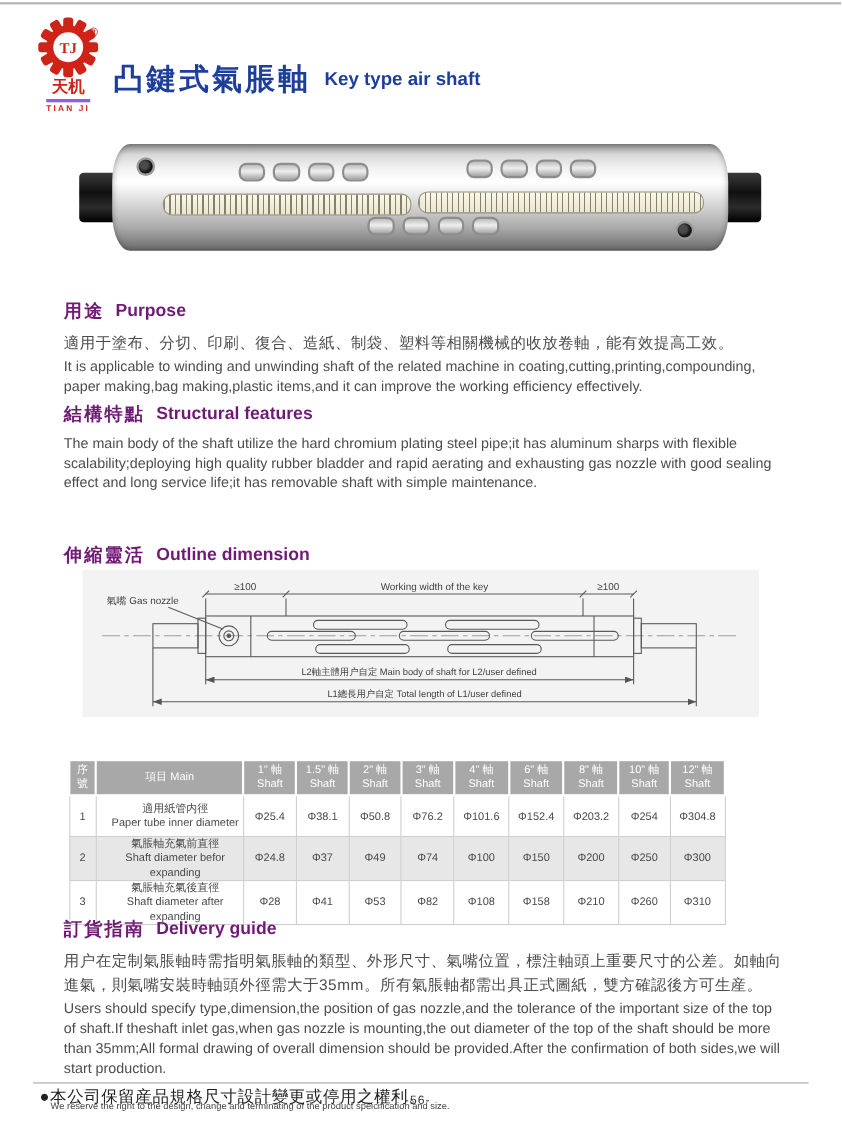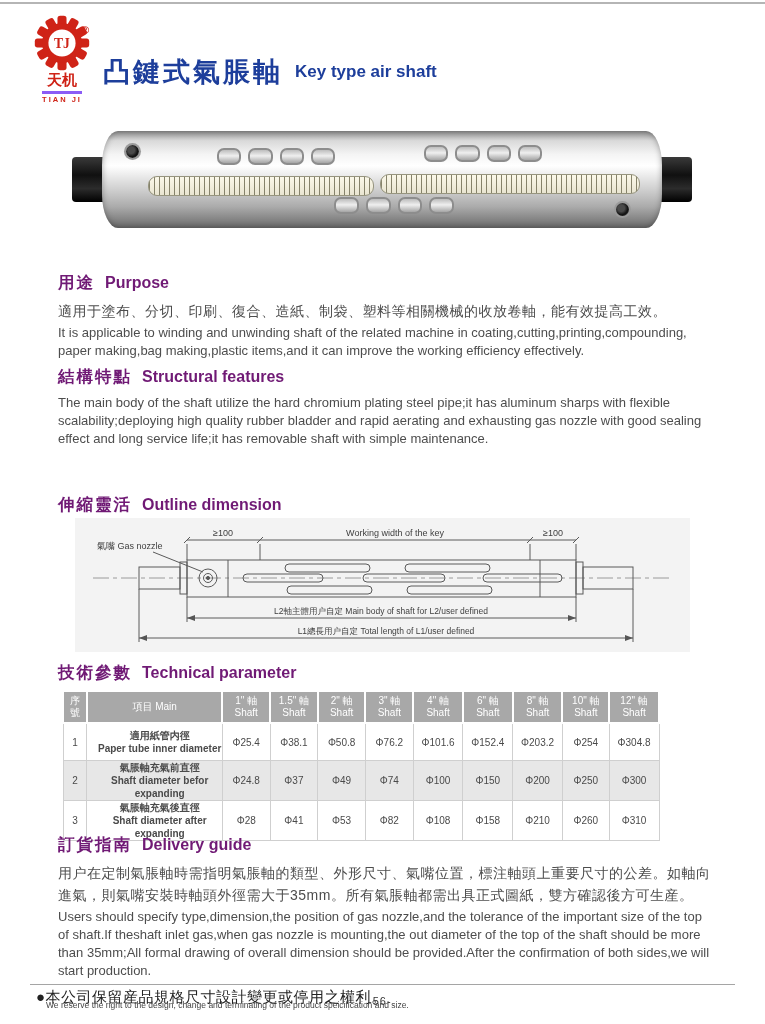--- a/index.html
+++ b/index.html
@@ -54,21 +54,21 @@
 
   
   .tech-table{position:absolute;left:62px;top:690px;width:598px;border-collapse:collapse;}
   .tech-table th{background:#a8a8a8;color:#fff;font-weight:normal;font-size:10px;
       line-height:12px;border:2px solid #fff;white-space:pre-line;height:30px;padding:0;}
   .tech-table td{border:1px solid #cfcfcf;font-size:10px;color:#4a4a4a;text-align:center;
       height:36px;padding:0;background:#fff;}
   .tech-table tr.alt td{background:#e7e7e7;}
   .td-seq{font-size:11px;width:30px;}
   .td-item{text-align:right;padding-left:10px !important;white-space:pre-line;
-      font-size:10.5px;line-height:13px;width:168px;font-weight:bold;}
+      font-size:10.5px;line-height:13px;width:168px;}
   .td-val{width:58px;}
 
   
   .footer-line{position:absolute;left:30px;right:30px;top:984px;height:1px;background:#a5a5a5;}
   .footer-zh{position:absolute;left:36px;top:988px;font-size:15px;color:#222;letter-spacing:.5px;}
   .footer-en{position:absolute;left:46px;top:1000px;font-size:8.5px;color:#444;}
   .page-num{position:absolute;left:368px;top:995px;font-size:11px;color:#333;letter-spacing:1px;}
 </style>
 </head>
 <body>
@@ -215,26 +215,20 @@
       </g>
       <text x="22" y="31" font-size="9">氣嘴 Gas nozzle</text>
       <text x="148" y="18" font-size="9" text-anchor="middle">≥100</text>
       <text x="320" y="18" font-size="9" text-anchor="middle">Working width of the key</text>
       <text x="478" y="18" font-size="9" text-anchor="middle">≥100</text>
       <text x="306" y="96" font-size="8.5" text-anchor="middle">L2軸主體用户自定 Main body of shaft for L2/user defined</text>
       <text x="311" y="116" font-size="8.5" text-anchor="middle">L1總長用户自定  Total length of L1/user defined</text>
     </svg>
   </div>
 
-  <div class="section" style="top:662px;">
-    <h2 class="sec-head">
-      <span class="zh">技術參數</span>
-      <span class="en">Technical parameter</span>
-    </h2>
-  </div>
 
   <table class="tech-table">
     <thead>
       <tr id="tt-head">
         <th class="col-seq">序
 號</th>
         <th class="col-item">項目 Main</th>
       <th class="col-shaft">1" 軸
 Shaft</th>
           <th class="col-shaft">1.5" 軸

